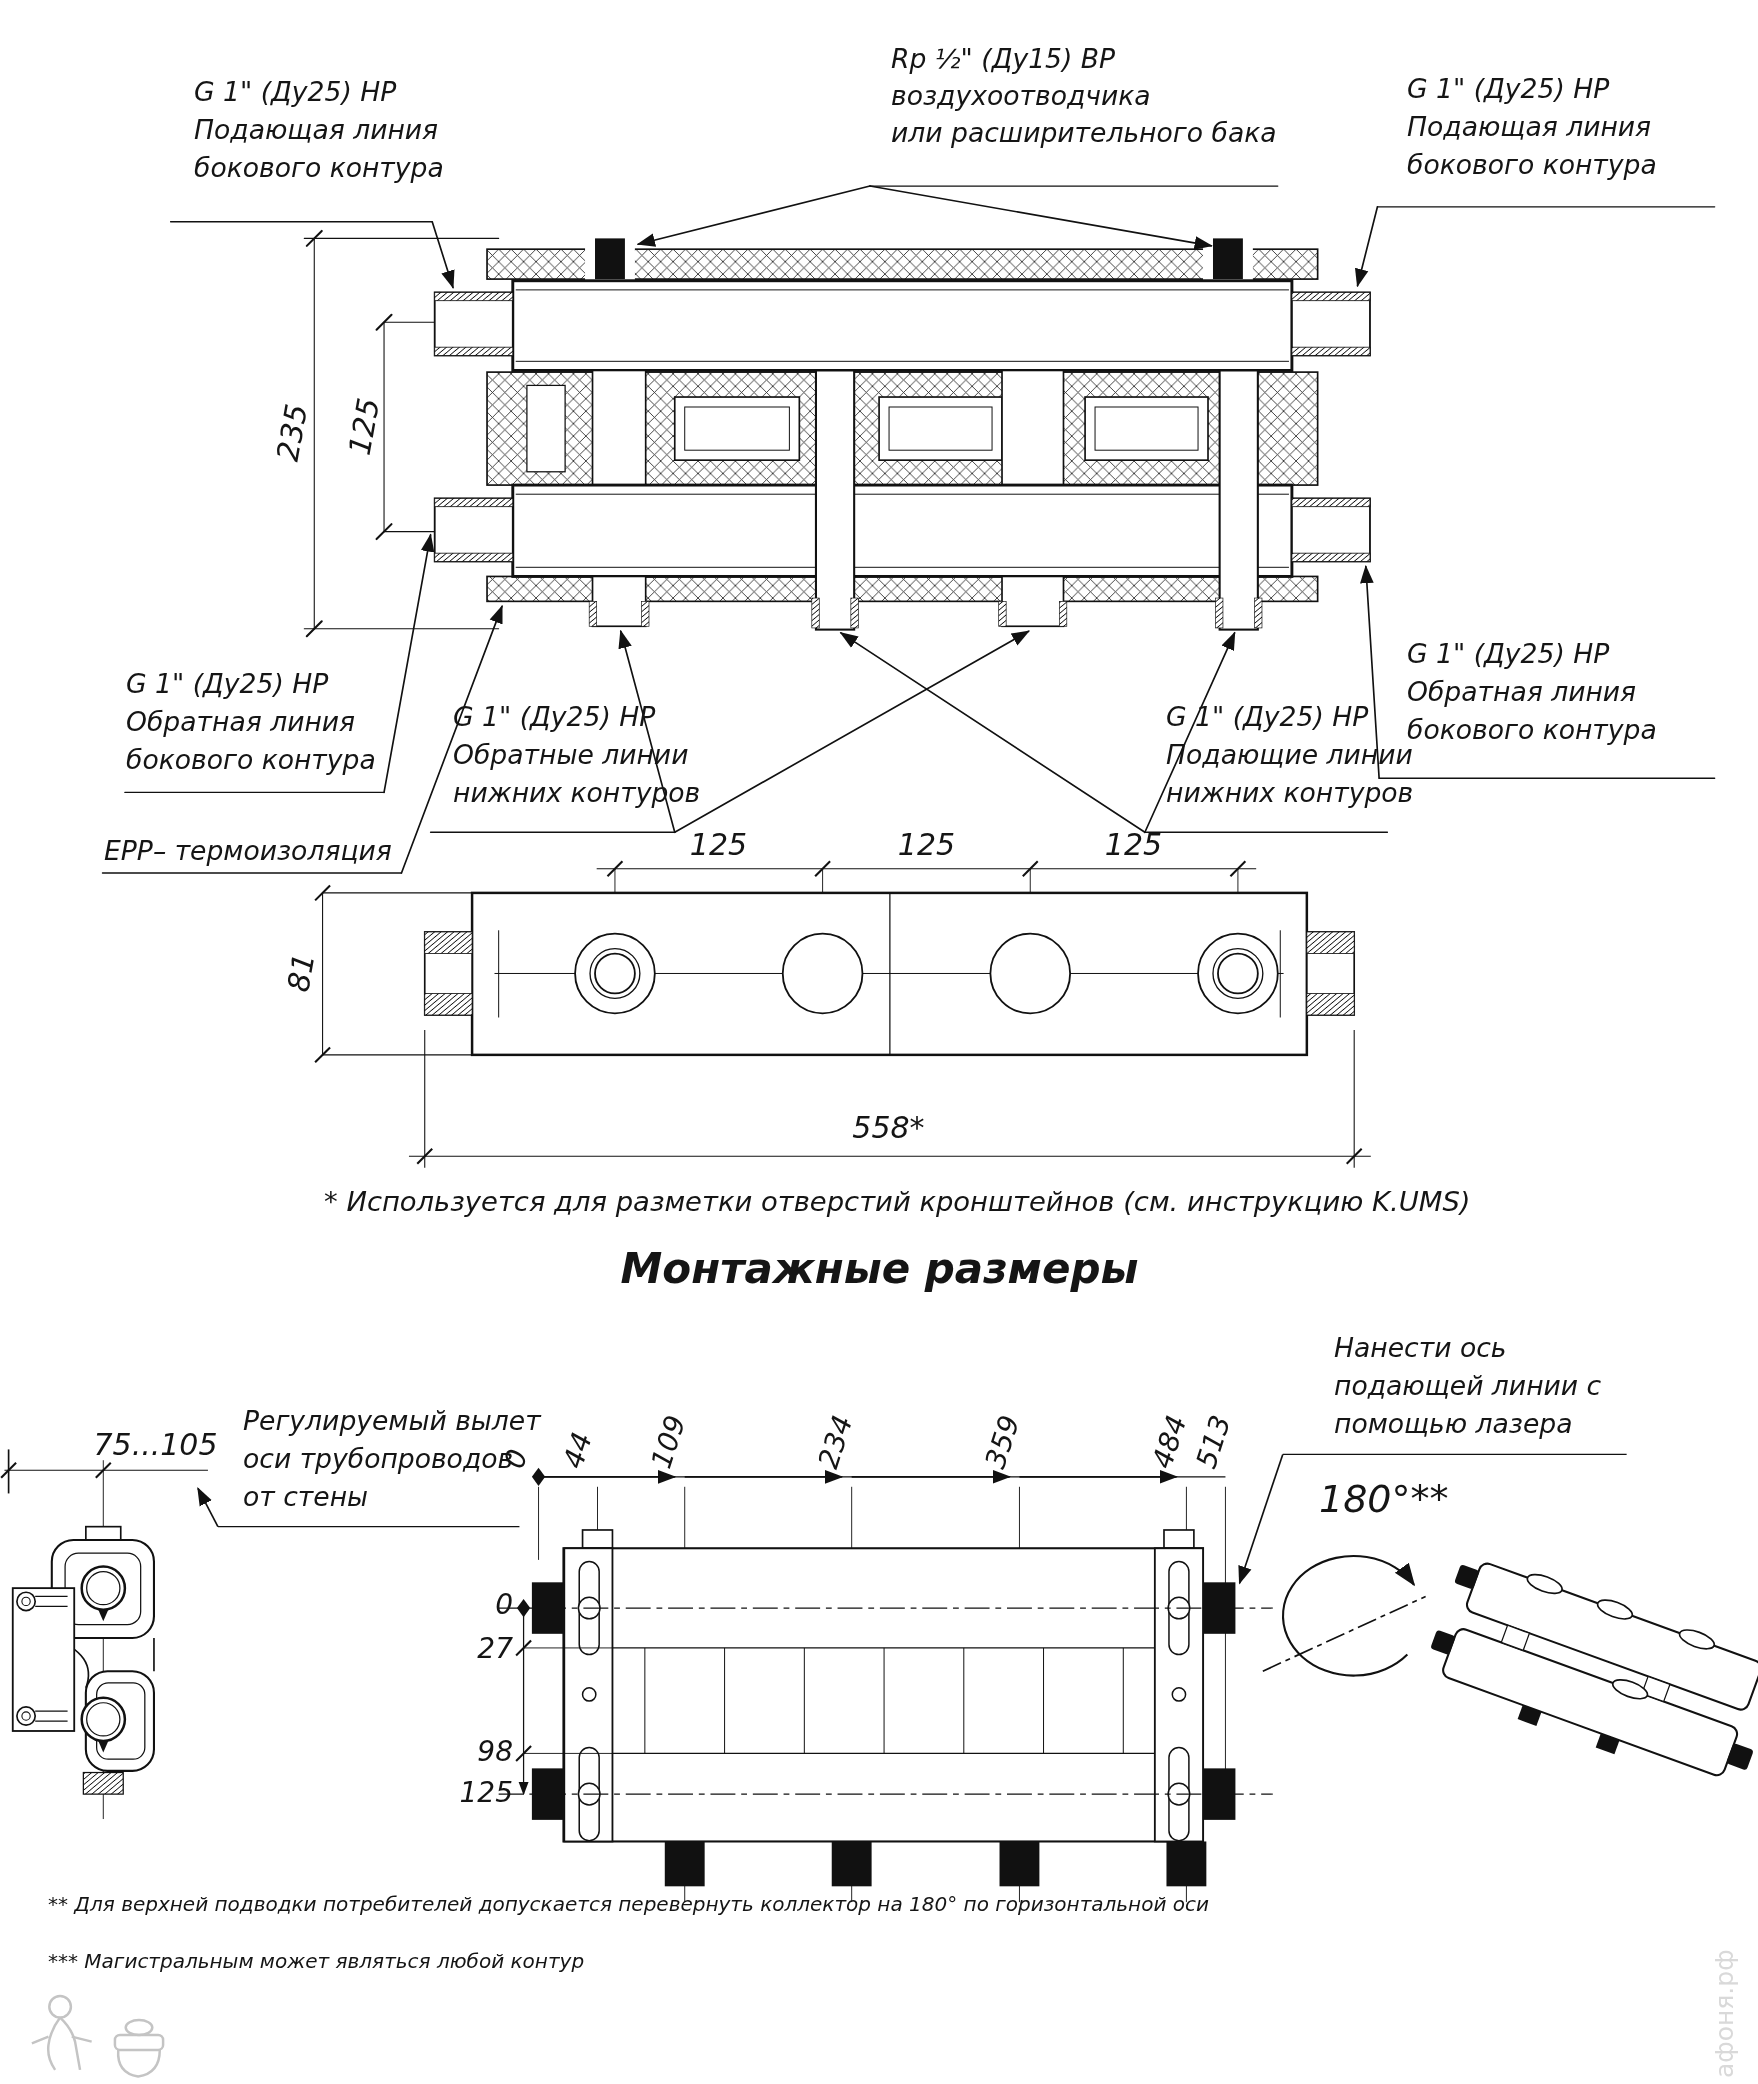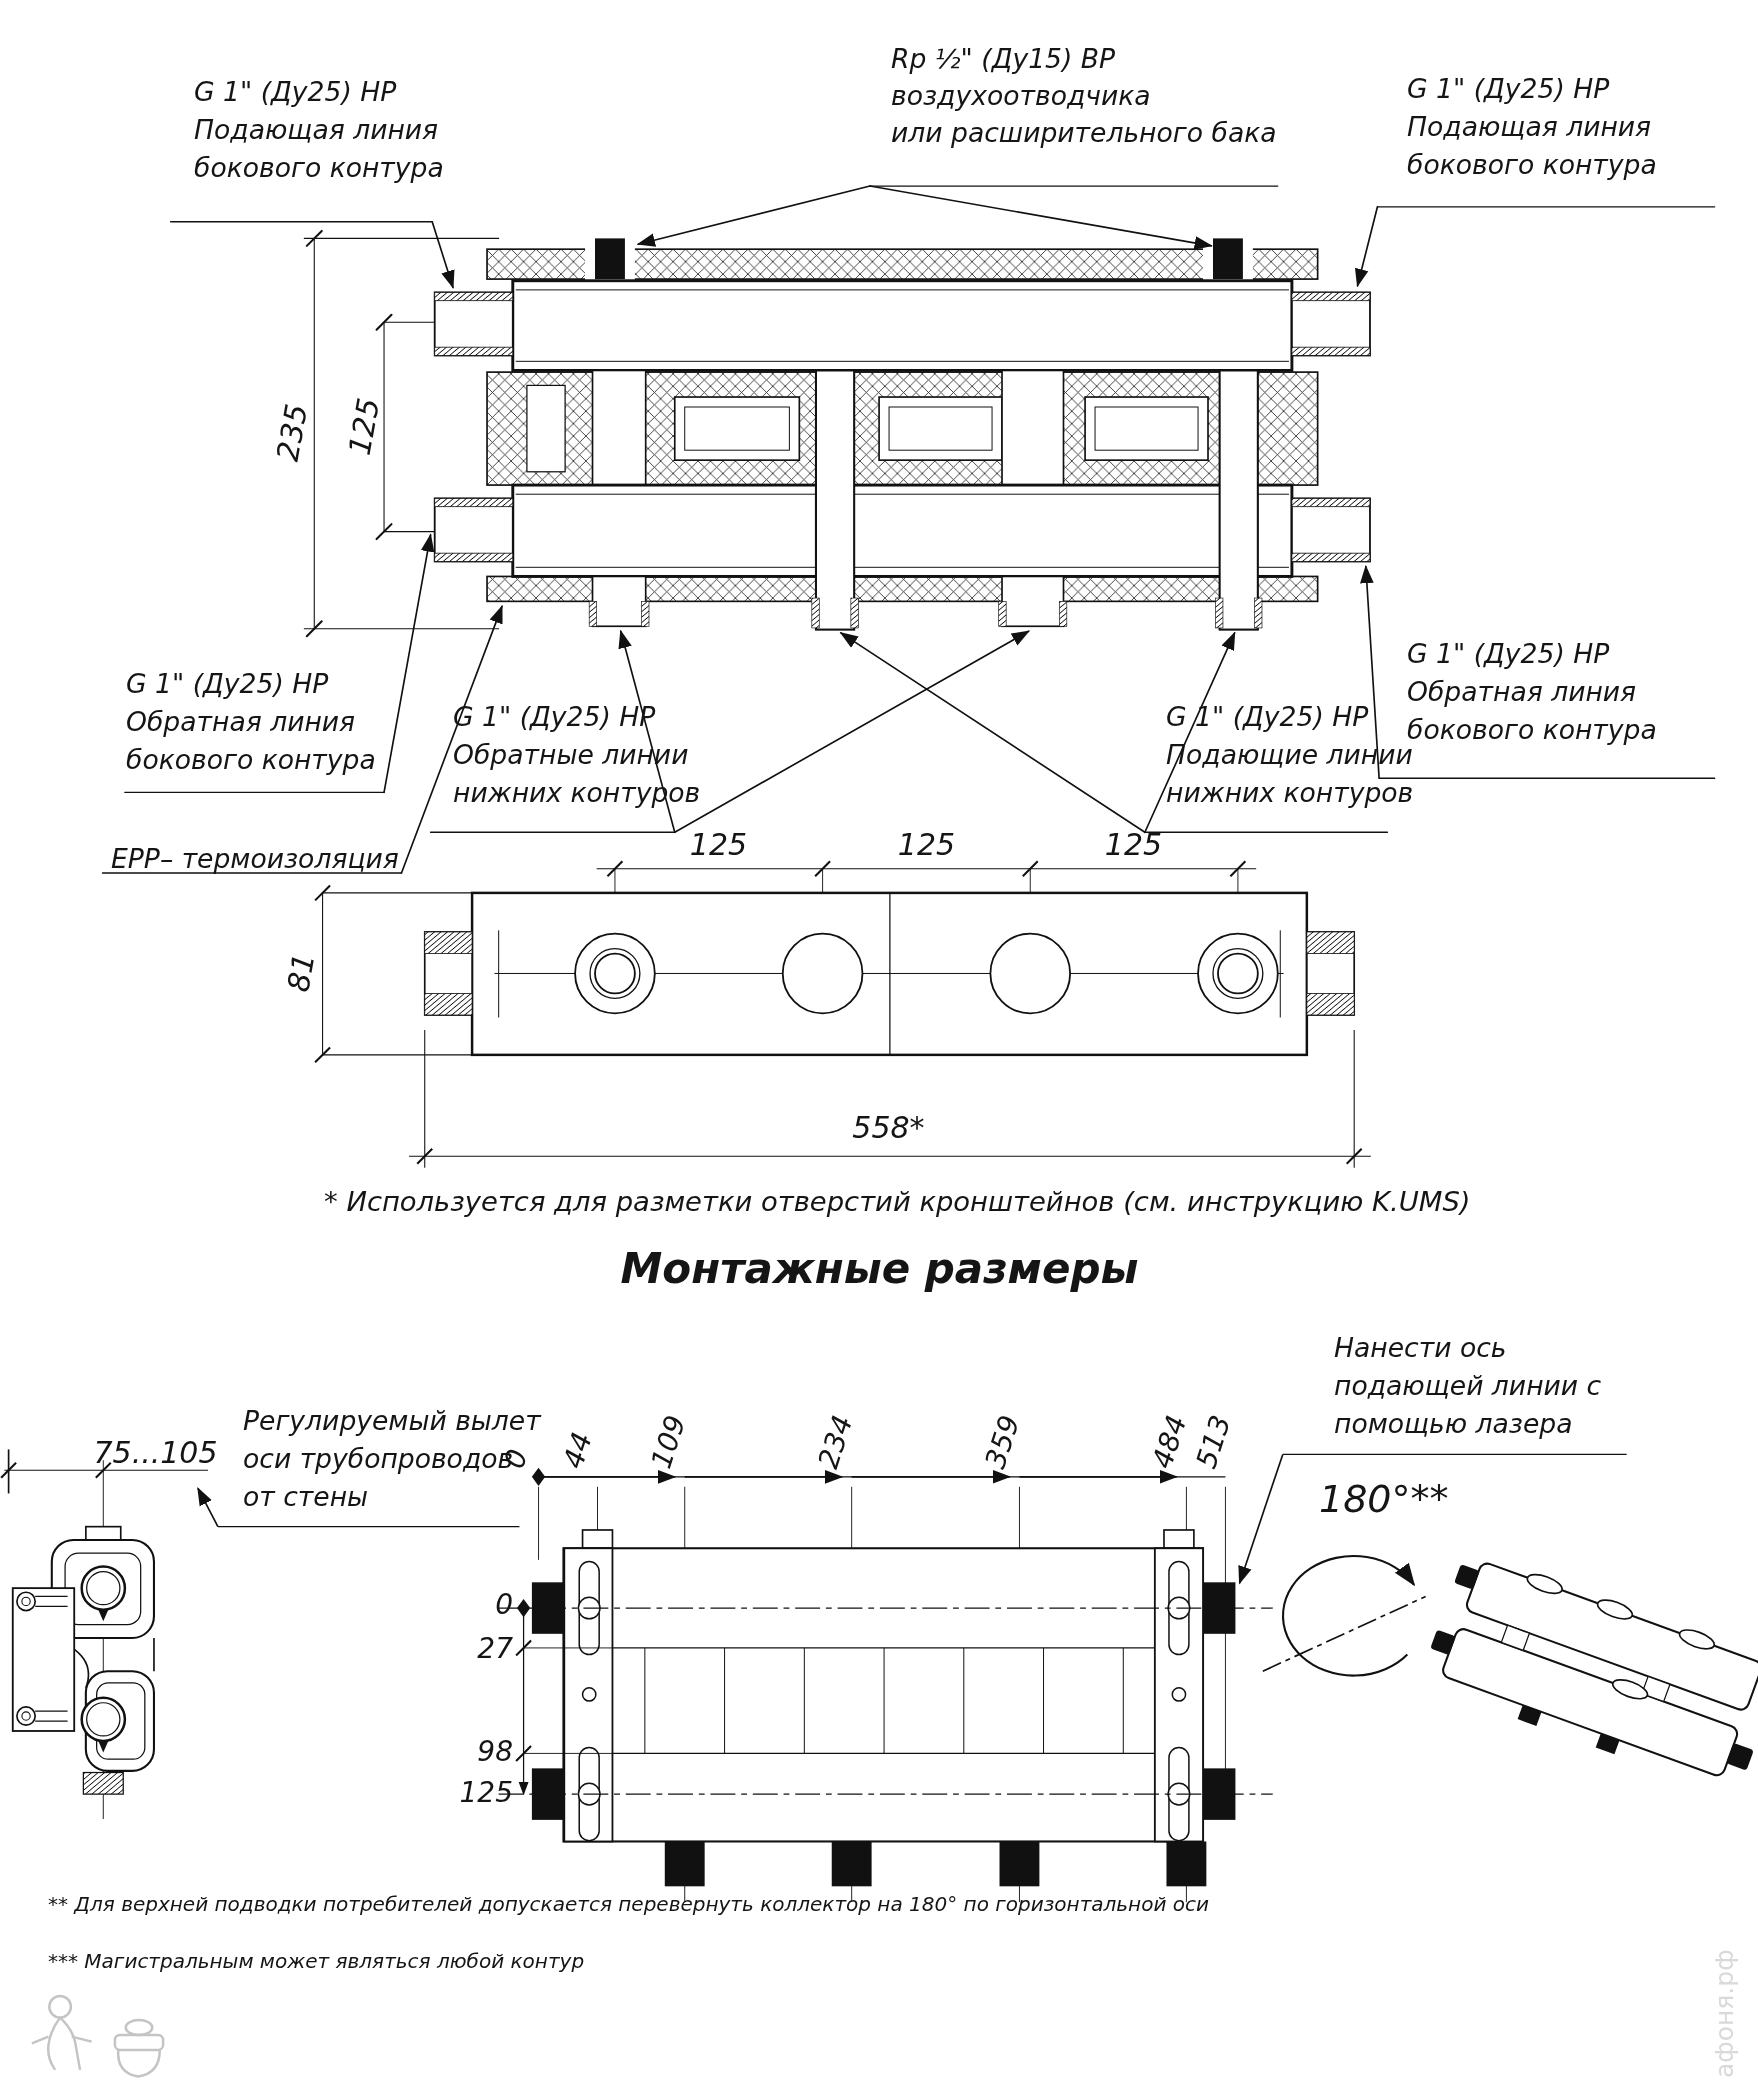--- a/index.html
+++ b/index.html
@@ -360,21 +360,21 @@
   <div>Подающая линия</div>
   <div>бокового контура</div>
 </div>
 
 <div class="t lbl" style="left:126px;top:665px;">
   <div>G 1" (Ду25) НР</div>
   <div>Обратная линия</div>
   <div>бокового контура</div>
 </div>
 
-<div class="t lbl" style="left:111px;top:832px;margin-top:8px;">EPP– термоизоляция</div>
+<div class="t lbl" style="left:104px;top:832px;">EPP– термоизоляция</div>
 
 <div class="t lbl" style="left:453px;top:698px;">
   <div>G 1" (Ду25) НР</div>
   <div>Обратные линии</div>
   <div>нижних контуров</div>
 </div>
 
 <div class="t lbl" style="left:1166px;top:698px;">
   <div>G 1" (Ду25) НР</div>
   <div>Подающие линии</div>
@@ -387,21 +387,21 @@
   <div>бокового контура</div>
 </div>
 
 <div class="t dim dimc rot" style="left:234px;top:415px;">235</div>
 <div class="t dim dimc rot" style="left:306px;top:409px;">125</div>
 <div class="t dim dimc rot" style="left:243px;top:955px;">81</div>
 <div class="t dim" style="left:677px;top:827px;width:83px;text-align:center;">125</div>
 <div class="t dim" style="left:885px;top:827px;width:83px;text-align:center;">125</div>
 <div class="t dim" style="left:1092px;top:827px;width:83px;text-align:center;">125</div>
 <div class="t dim" style="left:822px;top:1110px;width:133px;text-align:center;">558*</div>
-<div class="t dim" style="left:89px;top:1427px;width:133px;text-align:center;margin-top:8px;">75...105</div>
+<div class="t dim" style="left:89px;top:1427px;width:133px;text-align:center;">75...105</div>
 
 <div class="t note" style="left:324px;top:1186px;">* Используется для разметки отверстий кронштейнов (см. инструкцию K.UMS)</div>
 <div class="t title" style="left:0;top:1244px;width:1759px;text-align:center;font-weight:bold;">Монтажные размеры</div>
 
 <div class="t lbl" style="left:243px;top:1402px;">
   <div>Регулируемый вылет</div>
   <div>оси трубопроводов</div>
   <div>от стены</div>
 </div>
 

